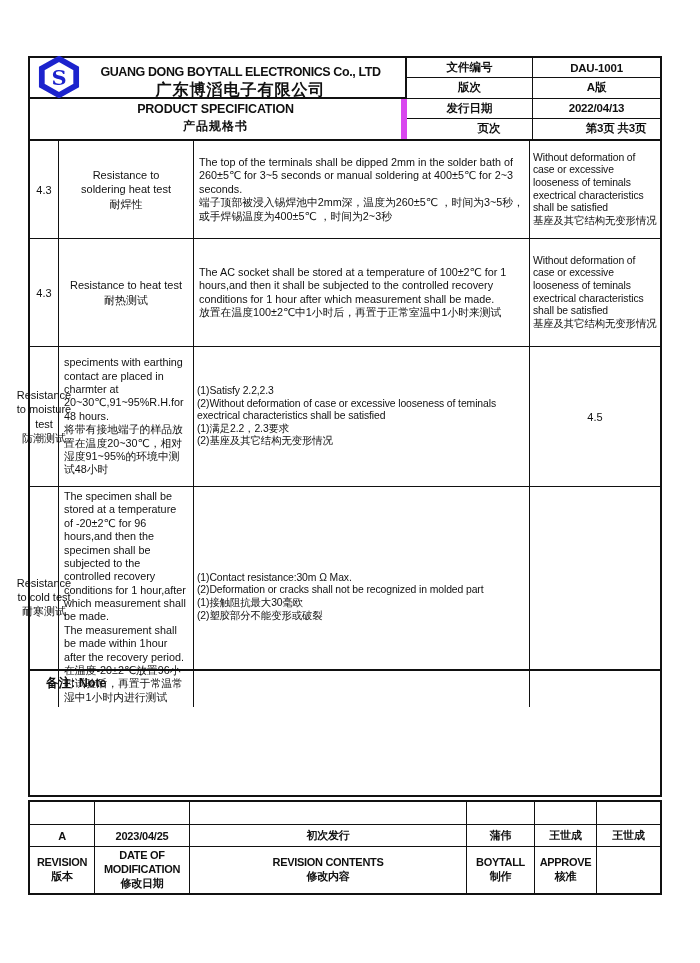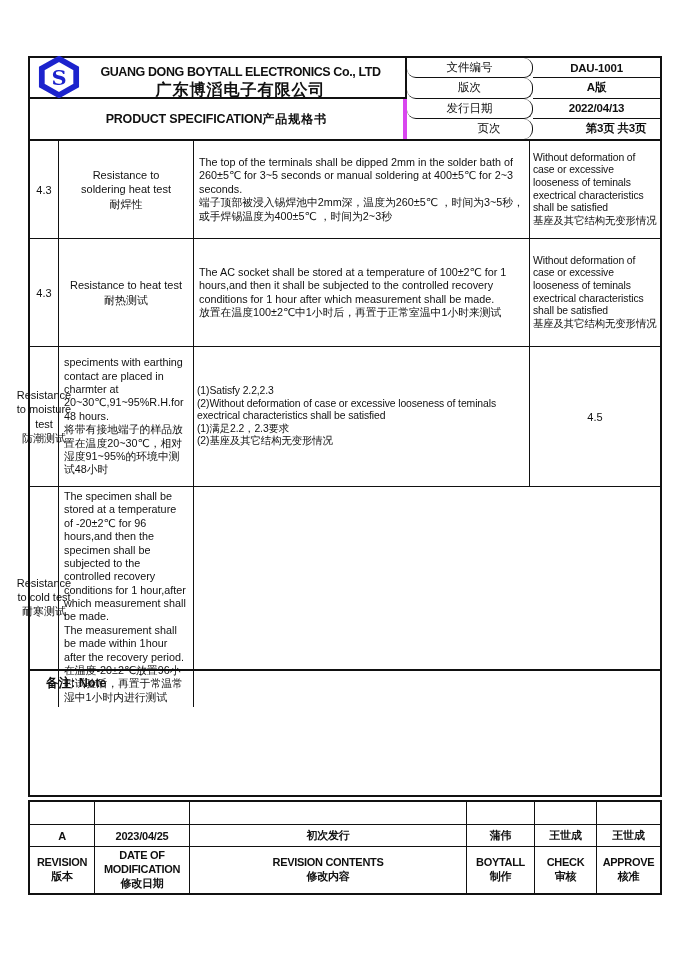--- a/index.html
+++ b/index.html
@@ -3,22 +3,22 @@
 <meta charset="utf-8">
 <style>
   * { margin:0; padding:0; box-sizing:border-box; }
   body { background:#fff; width:700px; height:963px; font-family:"Liberation Sans","DejaVu Sans",sans-serif; color:#101010; }
   .page { position:relative; width:700px; height:963px; background:#fff; overflow:hidden; }
   .doc { position:absolute; left:28px; top:56px; width:634px; }
 
   
   .header { display:grid; grid-template-columns:377px 126px 1fr; grid-template-rows:repeat(4,1fr); height:85px; border:2px solid #111; }
   .hd-company { grid-column:1; grid-row:1/3; border-right:2px solid #111; border-bottom:2px solid #111; display:flex; align-items:center; padding:2px 4px; }
-  .hd-title   { grid-column:1; grid-row:3/5; border-right:4px solid #d946ef; display:flex; flex-direction:row; justify-content:center; align-items:center; }
-  .hd-label   { border-right:1px solid #111; border-bottom:1px solid #111; display:flex; align-items:center; justify-content:center; font-weight:normal; font-size:11.5px;border-radius:9px; }
+  .hd-title   { grid-column:1; grid-row:3/5; border-right:6px solid #d946ef; display:flex; flex-direction:column; justify-content:center; align-items:center; }
+  .hd-label   { border-right:1px solid #111; border-bottom:1px solid #111; display:flex; align-items:center; justify-content:center; font-weight:bold; font-size:11.5px; }
   .hd-value   { border-bottom:1px solid #111; display:flex; align-items:center; justify-content:center; font-weight:bold; font-size:11.5px; letter-spacing:-0.2px; }
   .no-bb { border-bottom:none !important;margin-left:39px; }
   .logo { width:42px; height:42px; flex:0 0 42px; margin-left:4px; }
   .company-text { flex:1; text-align:center; line-height:1.3; }
   .company-en { font-weight:bold; font-size:12.5px; letter-spacing:-0.4px;margin-top:11px; }
   .company-cn { font-weight:bold; font-size:16px; letter-spacing:1px; }
   .title-en { font-weight:bold; font-size:12.5px; letter-spacing:-0.2px; }
   .title-cn { font-weight:bold; font-size:12px; letter-spacing:1px; margin-top:2px; }
 
   
@@ -104,20 +104,24 @@
 (2)Without deformation of case or excessive looseness of teminals exectrical characteristics shall be satisfied
 (1)满足2.2，2.3要求
 (2)基座及其它结构无变形情况</div>
 
       <div class="c-no">4.5</div>
       <div class="c-item">Resistance to cold test
 耐寒测试</div>
       <div class="c-cond">The specimen shall be stored at a temperature of -20±2℃ for 96 hours,and then the specimen shall be subjected to the controlled recovery conditions for 1 hour,after which measurement shall be made.
 The measurement shall be made within 1hour after the recovery period.
 在温度-20±2℃放置96小时试验后，再置于常温常湿中1小时内进行测试</div>
+      <div class="c-crit">(1)Contact resistance:30m Ω Max.
+(2)Deformation or cracks shall not be recognized in molded part
+(1)接触阻抗最大30毫欧
+(2)塑胶部分不能变形或破裂</div>
     </div>
 
     <div class="note">
       <span>备注: Note</span>
     </div>
 
     <div class="rev">
       <div></div>
       <div></div>
       <div></div>
@@ -134,20 +138,18 @@
 
       <div class="rev-head">REVISION
 版本</div>
       <div class="rev-head">DATE OF
 MODIFICATION
 修改日期</div>
       <div class="rev-head">REVISION CONTENTS
 修改内容</div>
       <div class="rev-head">BOYTALL
 制作</div>
-      <div class="rev-head">CHECK
-审核</div>
       <div class="rev-head">APPROVE
 核准</div>
     </div>
 
   </div>
 </div>
 
 </body></html>

